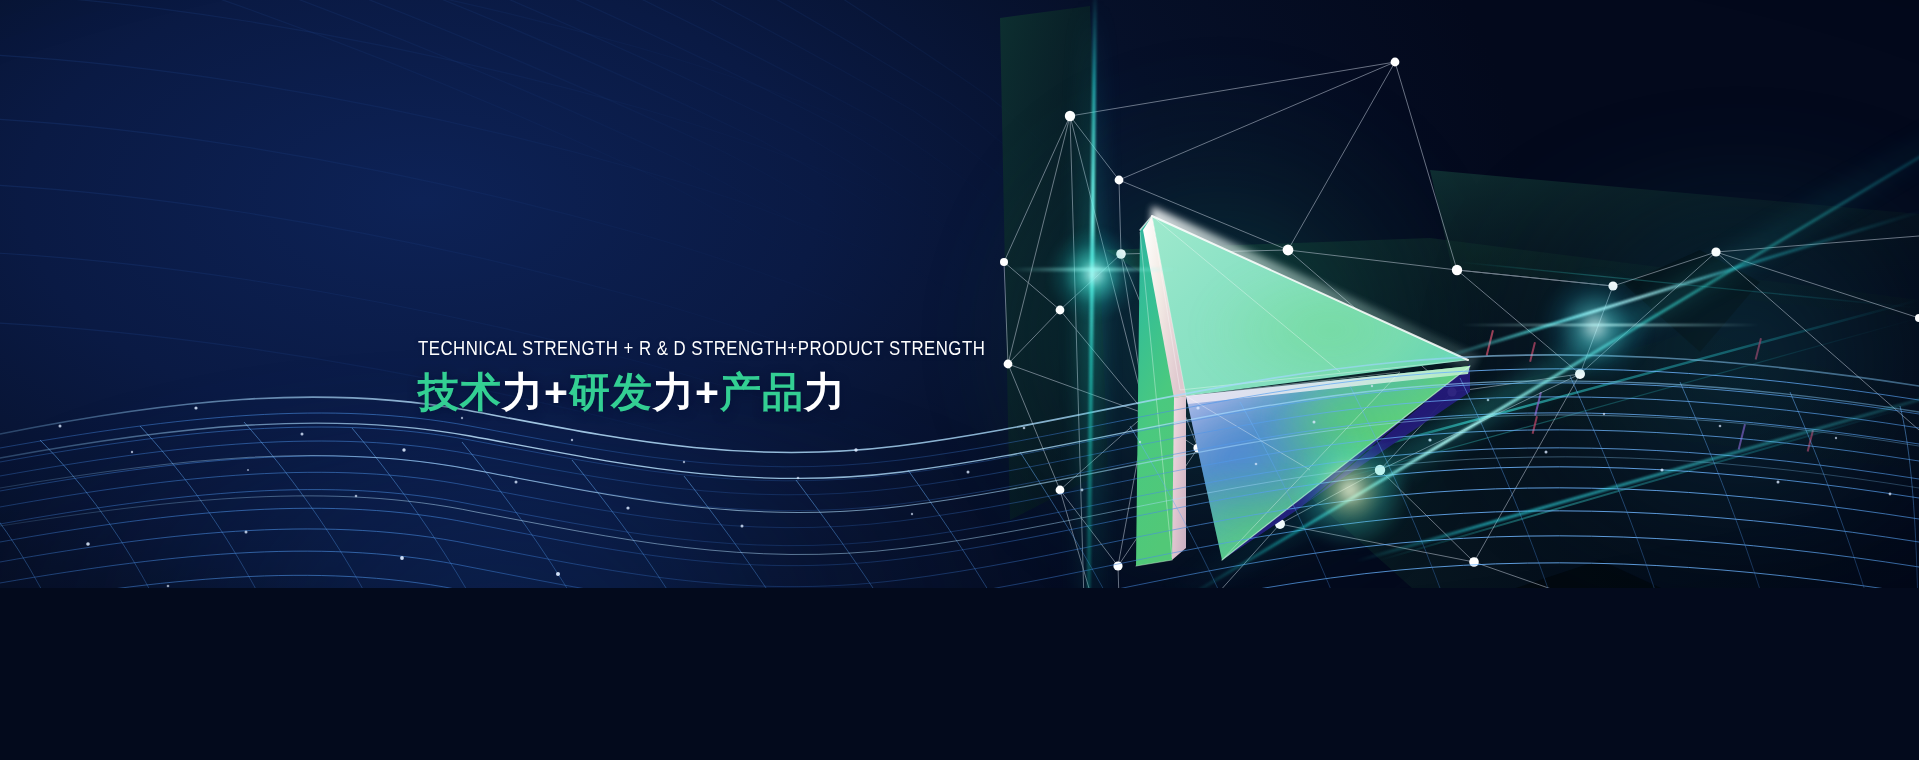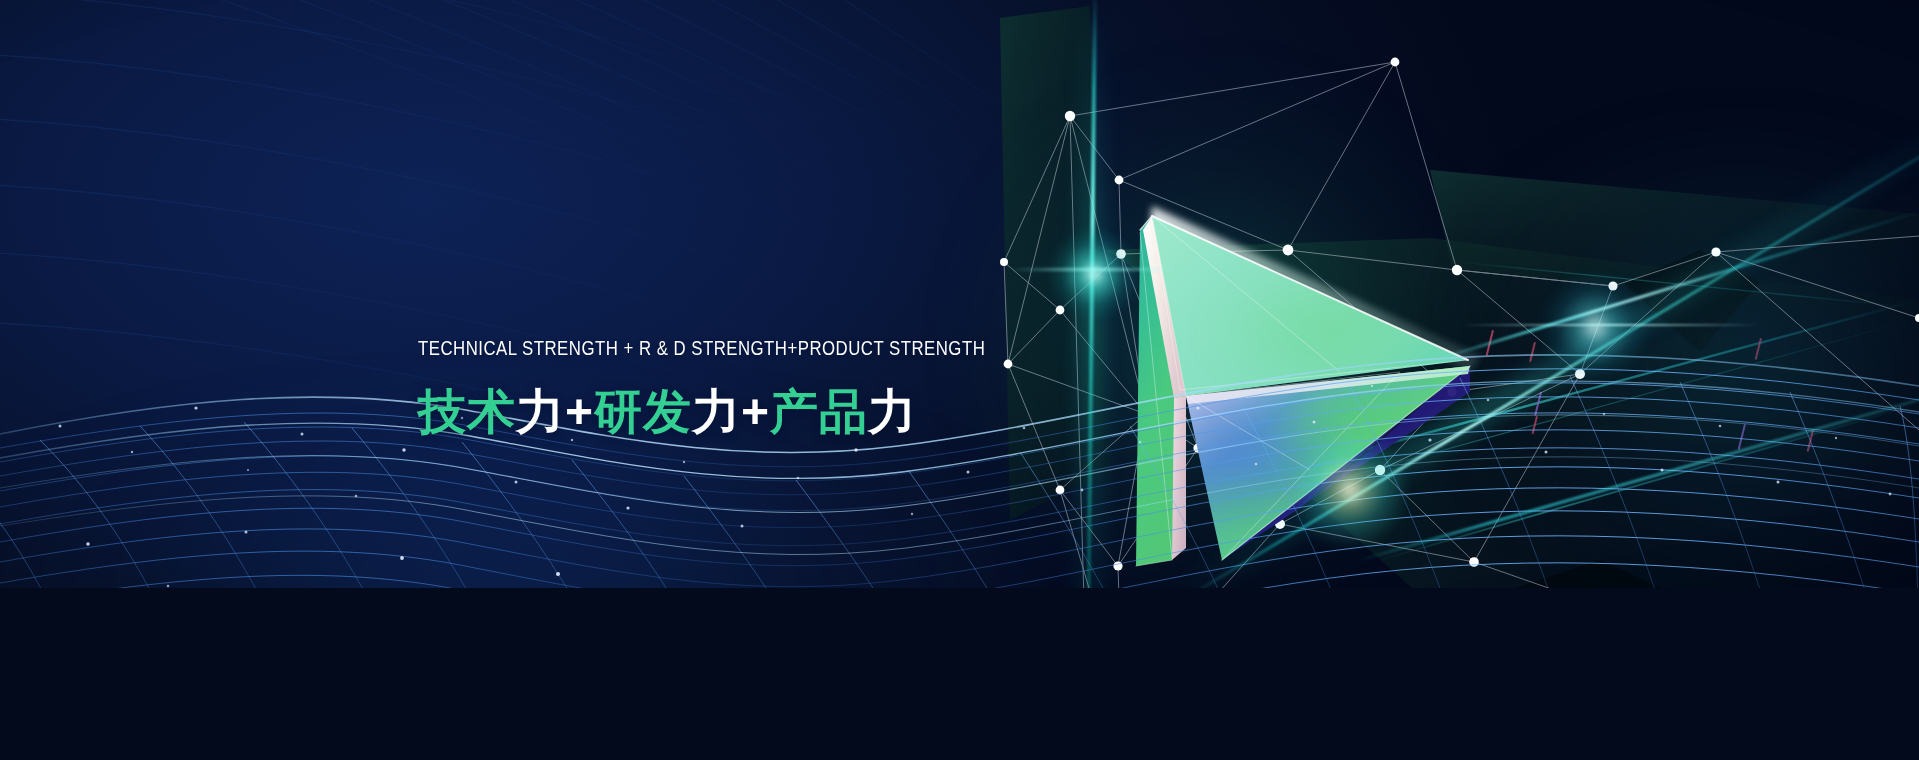--- a/index.html
+++ b/index.html
@@ -183,22 +183,22 @@
     font-size:21px;
     line-height:24px;
     letter-spacing:.6px;
     color:#ffffff;
     white-space:nowrap;
     transform:scaleX(.80);
     transform-origin:0 50%;
     text-shadow:0 1px 5px rgba(0,20,60,.85);
   }
   .headline {
-    margin-top:24px;
-    font-size:48px;
+    margin-top:4px;
+    font-size:41px;
     line-height:56px;
     font-weight:bold;
     white-space:nowrap;
     letter-spacing:1px;
     text-shadow:0 2px 10px rgba(0,15,50,.8);
   }
   .hl-green { color:#33cf93; }
   .hl-white { color:#ffffff; }
 
   

